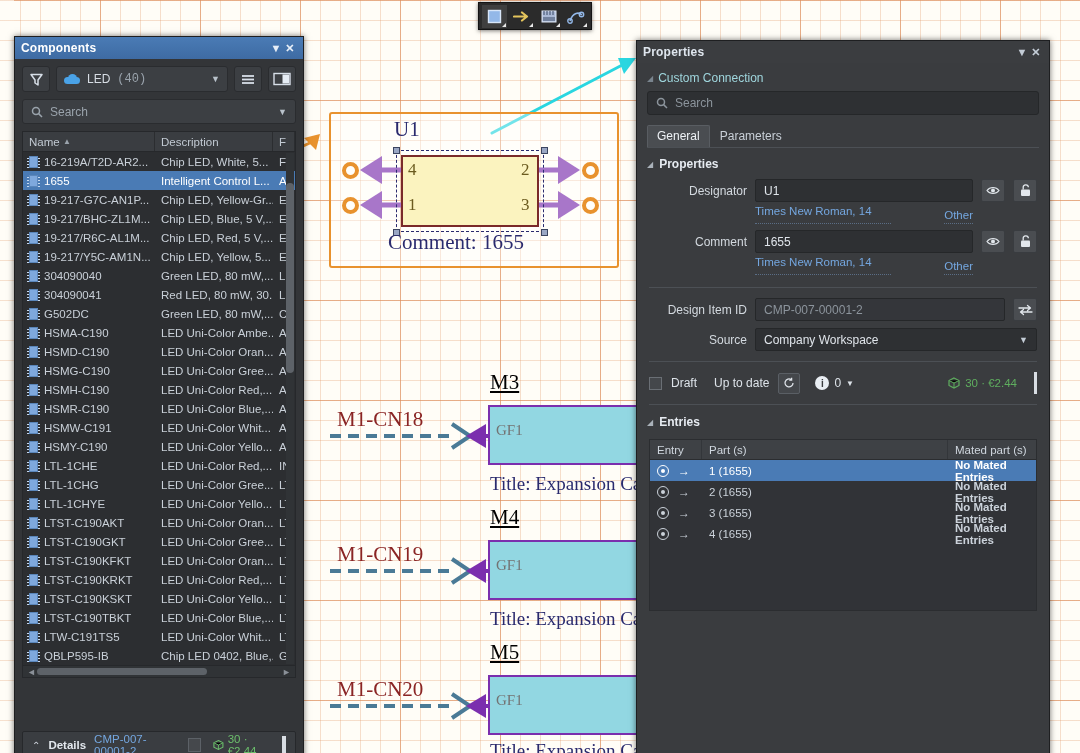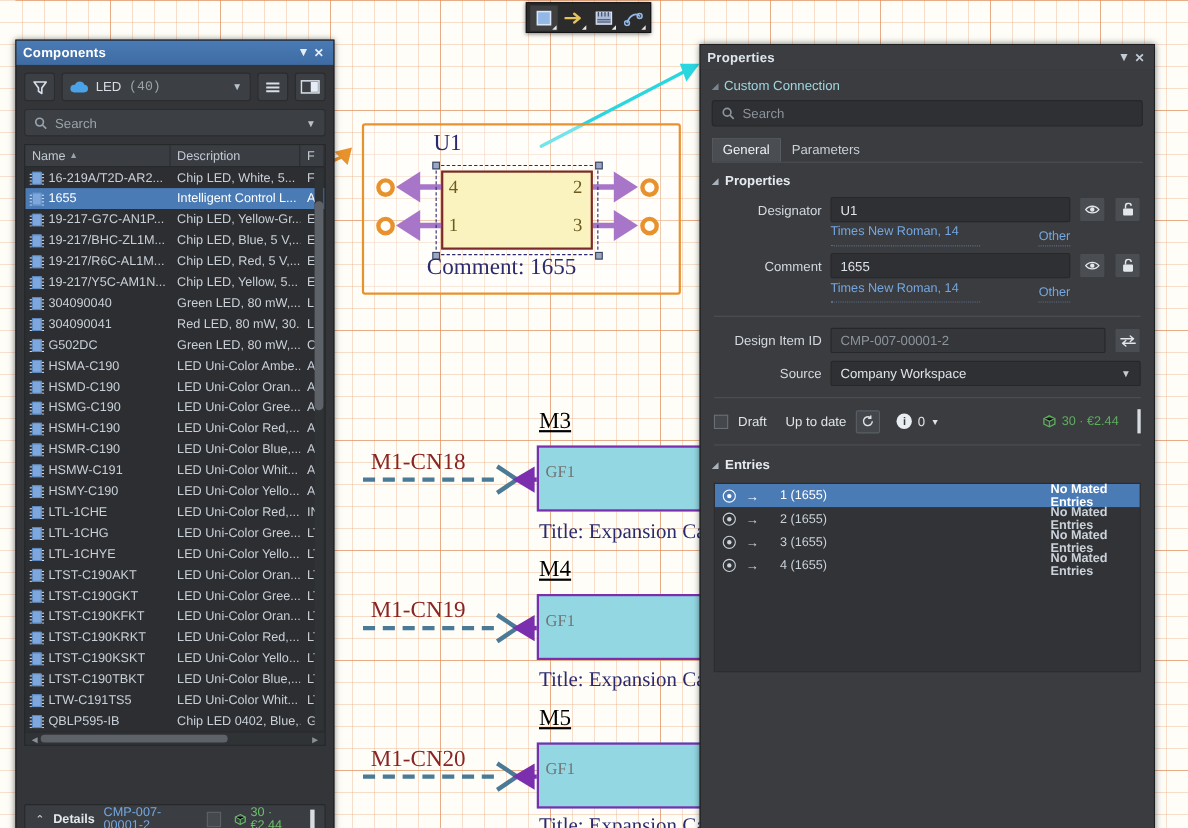--- a/index.html
+++ b/index.html
@@ -795,20 +795,25 @@
     </div>
 
     <div class="divider" style="margin-top:6px"></div>
 
     <div class="sec-hdr" style="padding-top:2px">
       <span class="tri">◢</span>
       <span>Entries</span>
     </div>
 
     <div id="entries">
+      <div class="ehead">
+        <div class="e-entry">Entry</div>
+        <div class="e-part">Part (s)</div>
+        <div class="e-mate">Mated part (s)</div>
+      </div>
       <div id="entry-rows">
           <div class="erow sel">
             <div class="e-entry">
               <span class="eye"></span>
               <span class="arr">→</span>
             </div>
             <div class="e-part">1 (1655)</div>
             <div class="e-mate mated">No Mated Entries</div>
           </div>
           <div class="erow">

